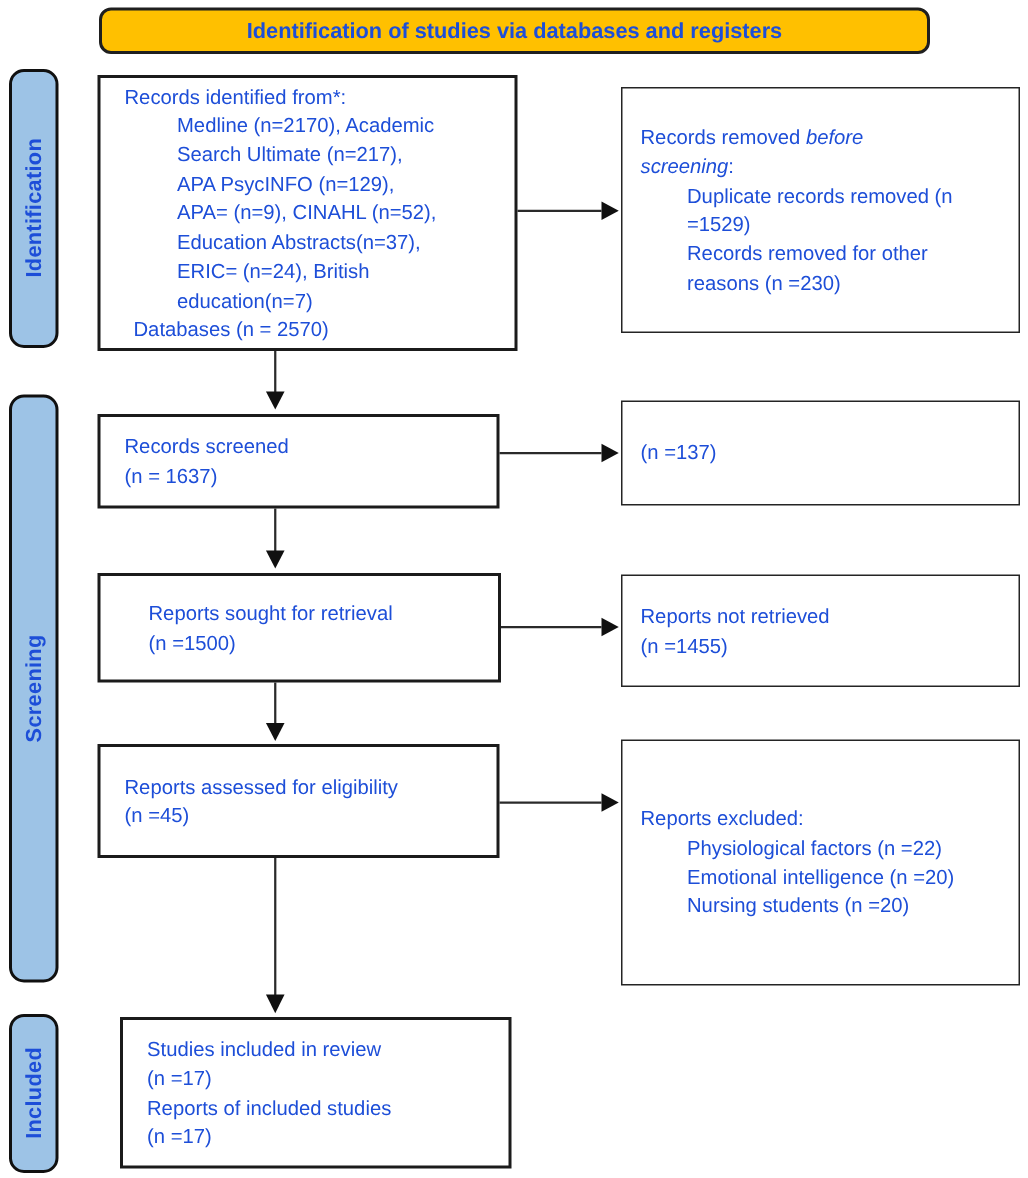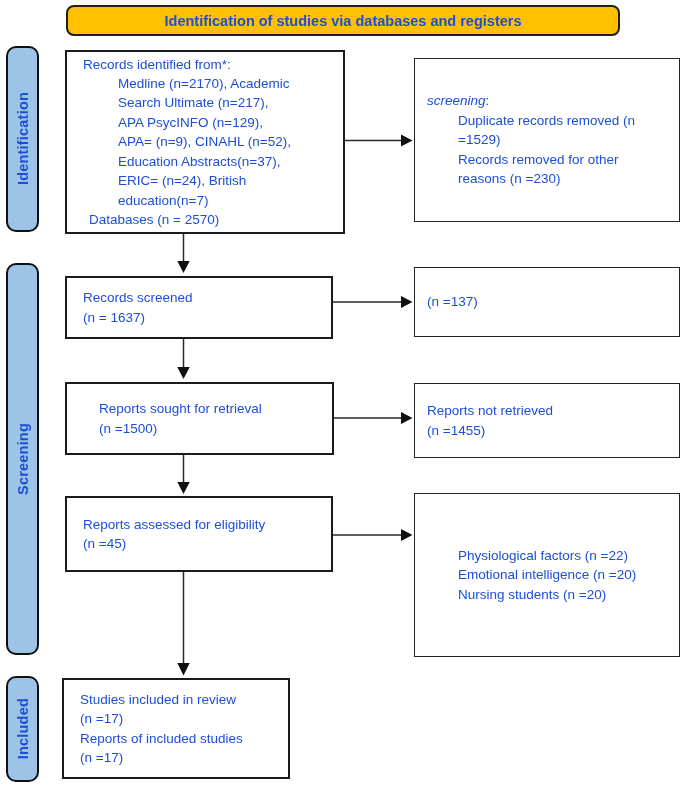--- a/index.html
+++ b/index.html
@@ -47,21 +47,21 @@
     box-sizing: border-box;
     display: flex; flex-direction: column; justify-content: center;
     font-size: 13.5px; line-height: 19.4px;
     padding: 2px 6px 2px 16px;
   }
   .rbx { border-width: 1.5px; border-color: #242424; padding-left: 12px; }
   .box-records-identified { left: 65px; top: 50px;  width: 280px; height: 184px; }
   .box-records-screened   { left: 65px; top: 276px; width: 268px; height: 63px;  }
   .box-reports-sought     { left: 65px; top: 382px; width: 269px; height: 73px; padding-left: 32px;  }
   .box-reports-assessed   { left: 65px; top: 496px; width: 268px; height: 76px;  }
-  .box-included           { left: 62px; top: 678px; width: 228px; height: 101px; }
+  .box-included           { left: 80px; top: 678px; width: 261px; height: 101px; }
   .box-records-removed    { left: 414px; top: 58px;  width: 266px; height: 164px; }
   .box-records-excluded   { left: 414px; top: 267px; width: 266px; height: 70px;  }
   .box-not-retrieved      { left: 414px; top: 383px; width: 266px; height: 75px;  }
   .box-reports-excluded   { left: 414px; top: 493px; width: 266px; height: 164px; }
   .ln { white-space: nowrap; }
   .ind { padding-left: 35px; }
   .rbx .ind { padding-left: 31px; }
   .ind-sm { padding-left: 6px; }
   .arrows {
     position: absolute; left: 0; top: 0;
@@ -116,37 +116,39 @@
   </div>
 
   <div class="bx box-included">
     <div class="ln">Studies included in review</div>
     <div class="ln">(n =17)</div>
     <div class="ln">Reports of included studies</div>
     <div class="ln">(n =17)</div>
   </div>
 
   <div class="bx rbx box-records-removed">
+    <div class="ln"><span>Records removed </span><i>before</i></div>
     <div class="ln"><i>screening</i><span>:</span></div>
     <div class="ln ind">Duplicate records removed (n</div>
     <div class="ln ind">=1529)</div>
     <div class="ln ind">Records removed for other</div>
     <div class="ln ind">reasons (n =230)</div>
   </div>
 
   <div class="bx rbx box-records-excluded">
     <div class="ln">(n =137)</div>
   </div>
 
   <div class="bx rbx box-not-retrieved">
     <div class="ln">Reports not retrieved</div>
     <div class="ln">(n =1455)</div>
   </div>
 
   <div class="bx rbx box-reports-excluded">
+    <div class="ln">Reports excluded:</div>
     <div class="ln ind">Physiological factors (n =22)</div>
     <div class="ln ind">Emotional intelligence (n =20)</div>
     <div class="ln ind">Nursing students (n =20)</div>
   </div>
 
   <svg class="arrows" viewBox="0 0 685 785" xmlns="http://www.w3.org/2000/svg">
     <g>
       <line x1="345" y1="140.5" x2="401" y2="140.5"></line>
       <polygon points="401,134.4 401,146.6 412.5,140.5"></polygon>
     </g>

